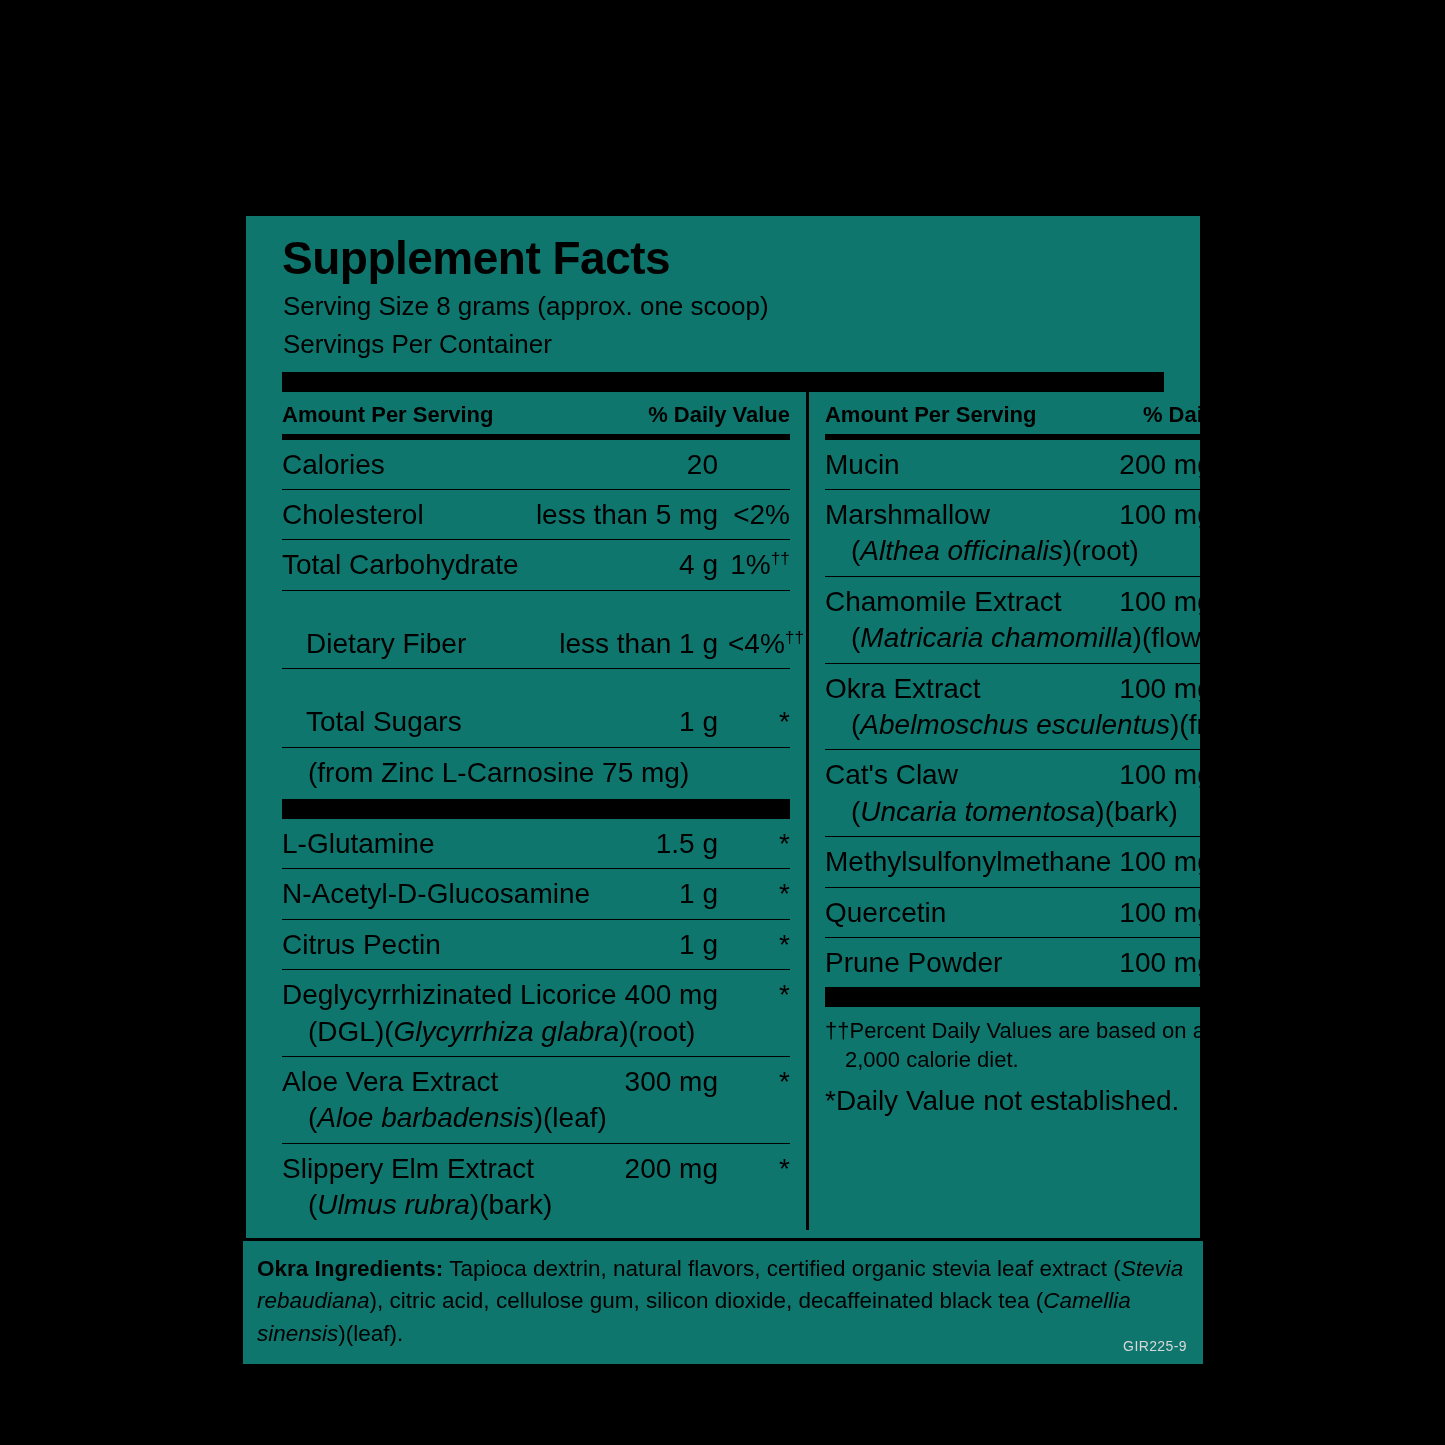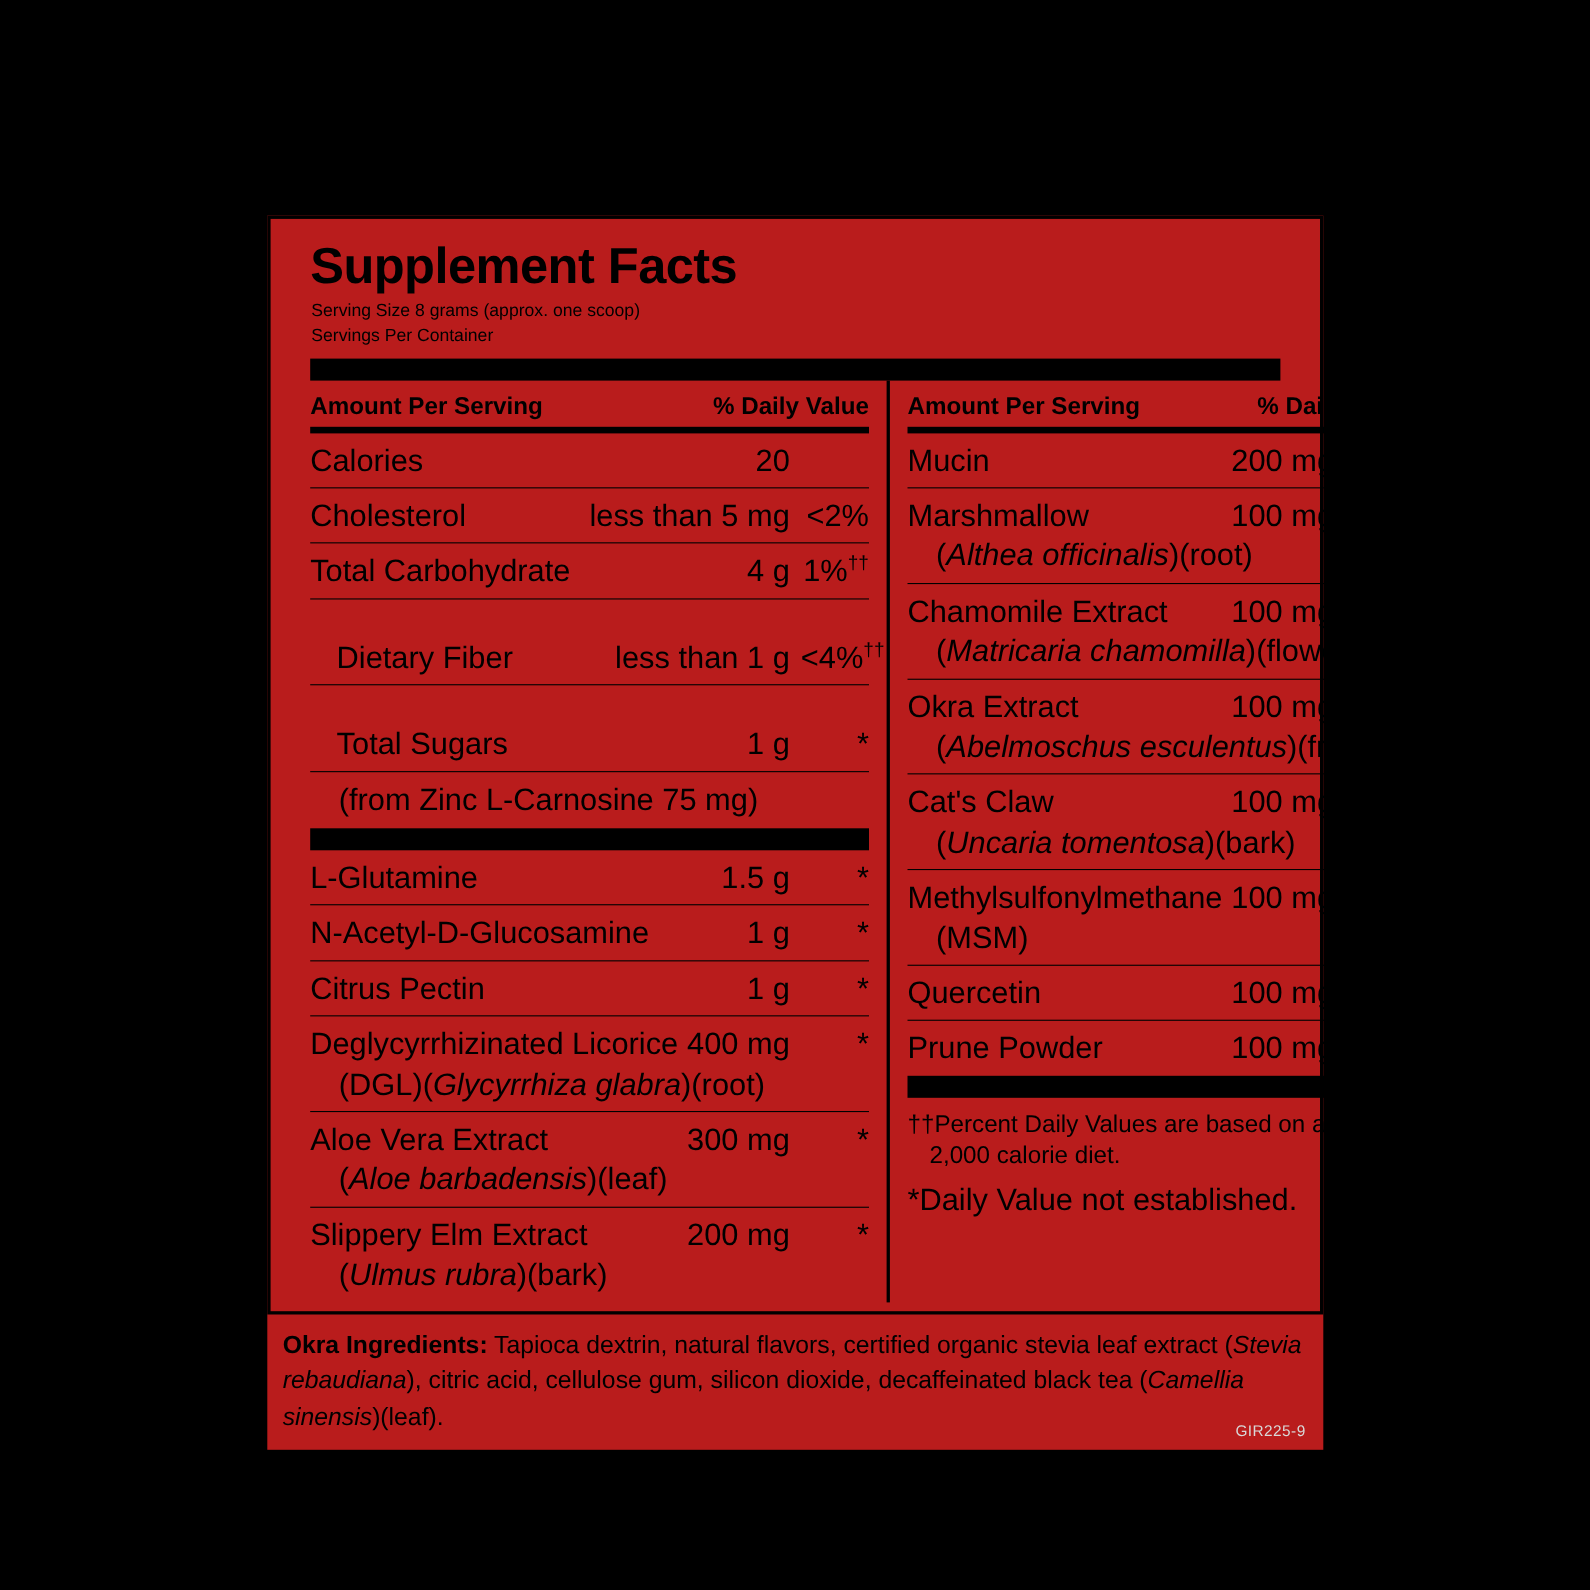--- a/index.html
+++ b/index.html
@@ -6,40 +6,40 @@
     margin: 0;
     padding: 0;
     background: #000000;
     width: 1445px;
     height: 1445px;
     font-family: "Liberation Sans", sans-serif;
   }
   #panel {
     position: absolute;
     left: 243px;
-    top: 196px;
+    top: 213px;
     width: 960px;
-    background: #b91c1c;
+    background: #0f766e;
     color: #000000;
     box-sizing: border-box;
   }
   .facts-box {
     border: 3px solid #000;
     padding: 14px 18px 8px 18px;
     box-sizing: border-box;
   }
   .title {
     font-size: 46px;
     font-weight: bold;
     letter-spacing: -0.5px;
     line-height: 1.05;
     margin: 4px 0 6px 18px;
   }
   .serving {
-    font-size: 16px;
+    font-size: 26px;
     line-height: 1.45;
     margin-left: 19px;
   }
   .thickbar {
     height: 20px;
     background: #000;
     margin: 8px 18px 0 18px;
   }
   .cols {
     display: flex;
@@ -309,21 +309,20 @@
           </div>
           <div class="sub"><span>(</span><i>Uncaria tomentosa</i><span>)(bark)</span></div>
         </div>
 
         <div class="row">
           <div class="row-main">
             <span class="nm">Methylsulfonylmethane</span>
             <span class="amt">100 mg</span>
             <span class="dv">*</span>
           </div>
-          <div class="sub">(MSM)</div>
         </div>
 
         <div class="row">
           <div class="row-main">
             <span class="nm">Quercetin</span>
             <span class="amt">100 mg</span>
             <span class="dv">*</span>
           </div>
         </div>
 

